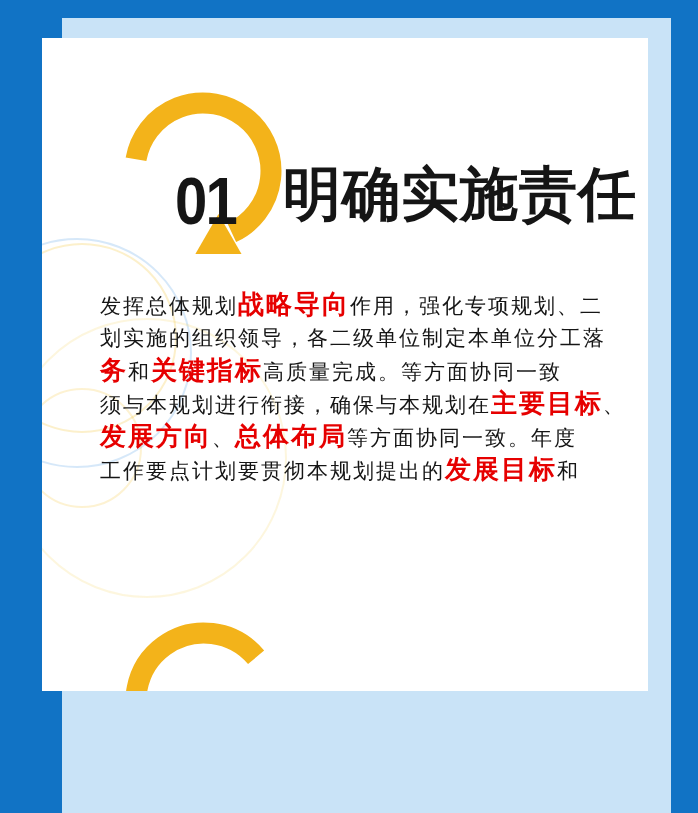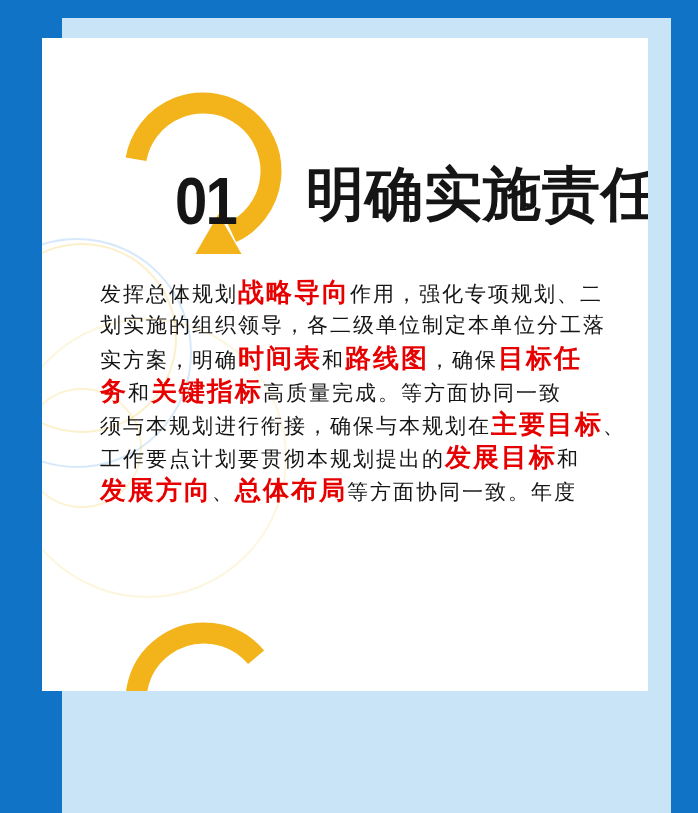--- a/index.html
+++ b/index.html
@@ -37,25 +37,25 @@
     font-size:66px;font-weight:900;color:var(--text-black);
     letter-spacing:-2px;transform:scaleX(.88);
   }
   .num-01{left:101px;top:124px;}
   .num-02{left:104px;top:661px;}
   .sec-title{
     position:absolute;left:241px;width:365px;height:72px;line-height:72px;
     font-size:58px;font-weight:900;color:var(--text-black);
     white-space:nowrap;letter-spacing:1px;
   }
-  .title-01{top:120px;margin-left:23px;}
+  .title-01{top:120px;}
   .title-02{top:656px;}
   .body-text{position:absolute;left:58px;top:243px;width:520px;}
   .tline{
-    height:33px;line-height:22px;white-space:nowrap;
+    height:33px;line-height:47px;white-space:nowrap;
     font-size:21px;color:var(--text-black);letter-spacing:2px;
   }
   .tline .plain{font-weight:500;}
   .tline .em{
     color:var(--accent-red);font-weight:900;font-size:26px;
   }
 </style>
 </head>
 <body>
 
@@ -71,25 +71,24 @@
   <svg class="badge-svg badge-01" viewBox="0 0 170 178">
     <path class="arc" d="M 18 71.2 A 68 68 0 1 1 113.7 144.6"></path>
     <polygon class="head" points="0,-23 40,0 0,23" transform="translate(112,146) rotate(150)"></polygon>
   </svg>
   <div class="num num-01">01</div>
   <div class="sec-title title-01">明确实施责任</div>
 
   <div class="body-text">
       <div class="tline"><span class="plain">发挥总体规划</span><span class="em">战略导向</span><span class="plain">作用，强化专项规划、二</span></div>
       <div class="tline"><span class="plain">划实施的组织领导，各二级单位制定本单位分工落</span></div>
-      <div class="tline"><span class="plain">实方案，明确</span><span class="em">时间表</span><span class="plain">和</span><span class="em">路线图</span><span class="plain">，确保</span><span class="em">目标任</span></div>
       <div class="tline"><span class="em">务</span><span class="plain">和</span><span class="em">关键指标</span><span class="plain">高质量完成。等方面协同一致</span></div>
       <div class="tline"><span class="plain">须与本规划进行衔接，确保与本规划在</span><span class="em">主要目标</span><span class="plain">、</span></div>
+      <div class="tline"><span class="em">发展方向</span><span class="plain">、</span><span class="em">总体布局</span><span class="plain">等方面协同一致。年度</span></div>
       <div class="tline"><span class="plain">工作要点计划要贯彻本规划提出的</span><span class="em">发展目标</span><span class="plain">和</span></div>
-      <div class="tline"><span class="em">发展方向</span><span class="plain">、</span><span class="em">总体布局</span><span class="plain">等方面协同一致。年度</span></div>
     </div>
 
   <svg class="badge-svg badge-02" viewBox="0 0 170 178">
     <path class="arc" d="M 138.1 43.3 A 68 68 0 1 0 117.9 147"></path>
     <polygon class="head" points="0,-23 40,0 0,23" transform="translate(119,145) rotate(28)"></polygon>
   </svg>
   <div class="num num-02">02</div>
 
 </div>
 

